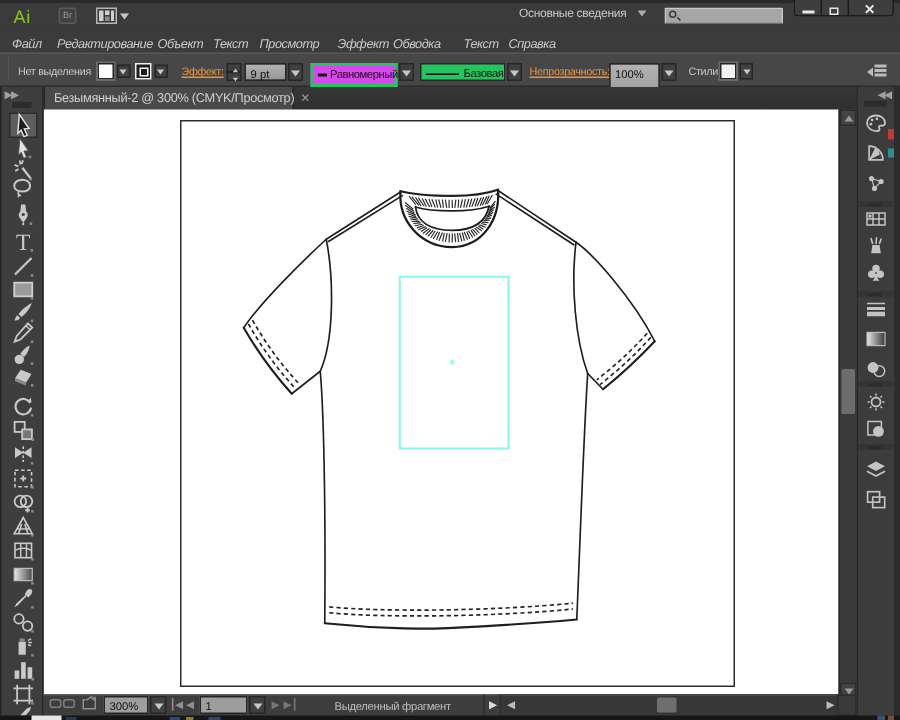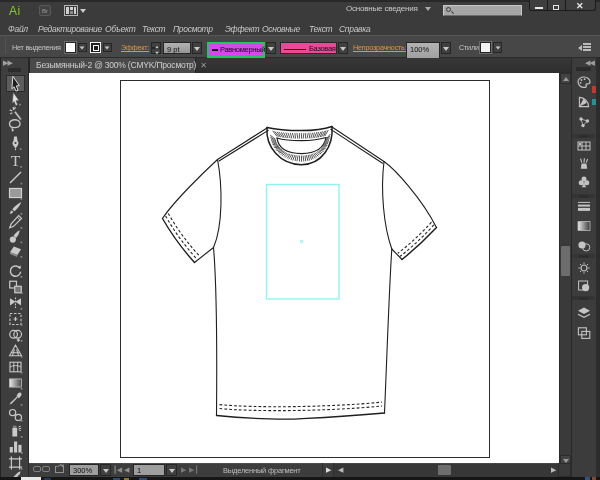--- a/index.html
+++ b/index.html
@@ -37,21 +37,21 @@
 <div class="abs" style="left:553px;top:4.5px;width:6px;height:5px;border:1.4px solid #e8e8e8"></div>
 <div class="abs" style="left:576px;top:1px;color:#e8e8e8;font-size:9px;font-weight:bold">✕</div>
 
 <div class="abs" style="left:0;top:19px;width:600px;height:16px;background:#3b3b3b"></div>
 <div class="abs txt" style="left:8px;top:24px">Файл</div>
 <div class="abs txt" style="left:38px;top:24px">Редактирование</div>
 <div class="abs txt" style="left:105px;top:24px">Объект</div>
 <div class="abs txt" style="left:142px;top:24px">Текст</div>
 <div class="abs txt" style="left:173px;top:24px">Просмотр</div>
 <div class="abs txt" style="left:225px;top:24px">Эффект</div>
-<div class="abs txt" style="left:262px;top:24px">Основные</div>
+<div class="abs txt" style="left:262px;top:24px">Обводка</div>
 <div class="abs txt" style="left:309px;top:24px">Текст</div>
 <div class="abs txt" style="left:339px;top:24px">Справка</div>
 
 <div class="abs" style="left:0;top:35px;width:600px;height:23px;background:#474747;border-top:1px solid #575757;border-bottom:1px solid #2b2b2b"></div>
 <div class="abs" style="left:5px;top:38px;width:1px;height:16px;background:#383838;border-right:1px solid #555"></div>
 <div class="abs t8" style="left:12px;top:43px">Нет выделения</div>
 <div class="abs" style="left:65px;top:42px;width:11px;height:11px;background:#fff;border:1px solid #252525;box-shadow:0 0 0 1px #6a6a6a"></div>
 <div class="abs dbtn" style="left:78px;top:43px;width:9px;height:9px"></div>
 <div class="dd" style="left:79px;top:46px;transform:scale(0.8)"></div>
 <div class="abs" style="left:90px;top:42px;width:11px;height:11px;background:#1e1e1e;border:1px solid #f0f0f0"></div>
@@ -65,21 +65,21 @@
 <div class="dd" style="left:153.5px;top:50.5px;transform:scale(0.6)"></div>
 <div class="abs fieldL" style="left:163px;top:42px;width:28px;height:12px">9 pt</div>
 <div class="abs dbtn" style="left:192px;top:42px;width:10px;height:12px"></div>
 <div class="dd" style="left:194px;top:46.5px"></div>
 <div class="abs" style="left:207px;top:42px;width:58px;height:16px;background:#d946ef;border:2px solid #22c55e;color:#111;font-size:8px;line-height:10px">
     <span style="position:absolute;left:3px;top:5px;width:6px;height:1.5px;background:#111"></span>
     <span style="position:absolute;left:11px;letter-spacing:-0.3px;font-size:7.5px;top:1px">Равномерный</span>
   </div>
 <div class="abs dbtn" style="left:266px;top:42px;width:10px;height:12px"></div>
 <div class="dd" style="left:268px;top:46.5px"></div>
-<div class="abs" style="left:280px;top:42px;width:57px;height:12px;background:#ec4899;border:1px solid #272727;color:#111;font-size:8px;line-height:10px">
+<div class="abs" style="left:280px;top:42px;width:57px;height:12px;background:#22c55e;border:1px solid #272727;color:#111;font-size:8px;line-height:10px">
     <span style="position:absolute;left:3px;top:5.5px;width:22px;height:1.5px;background:#111"></span>
     <span style="position:absolute;left:28px;letter-spacing:-0.3px;font-size:7.5px;top:1px">Базовая</span>
   </div>
 <div class="abs dbtn" style="left:338px;top:42px;width:10px;height:12px"></div>
 <div class="dd" style="left:340px;top:46.5px"></div>
 <div class="abs t8 orange" style="left:353px;top:43px">Непрозрачность:</div>
 <div class="abs fieldL" style="left:406px;top:42px;width:34px;height:27px">100%</div>
 <div class="abs dbtn" style="left:441px;top:42px;width:10px;height:12px"></div>
 <div class="dd" style="left:443px;top:46.5px"></div>
 <div class="abs t8" style="left:459px;top:43px">Стили:</div>

